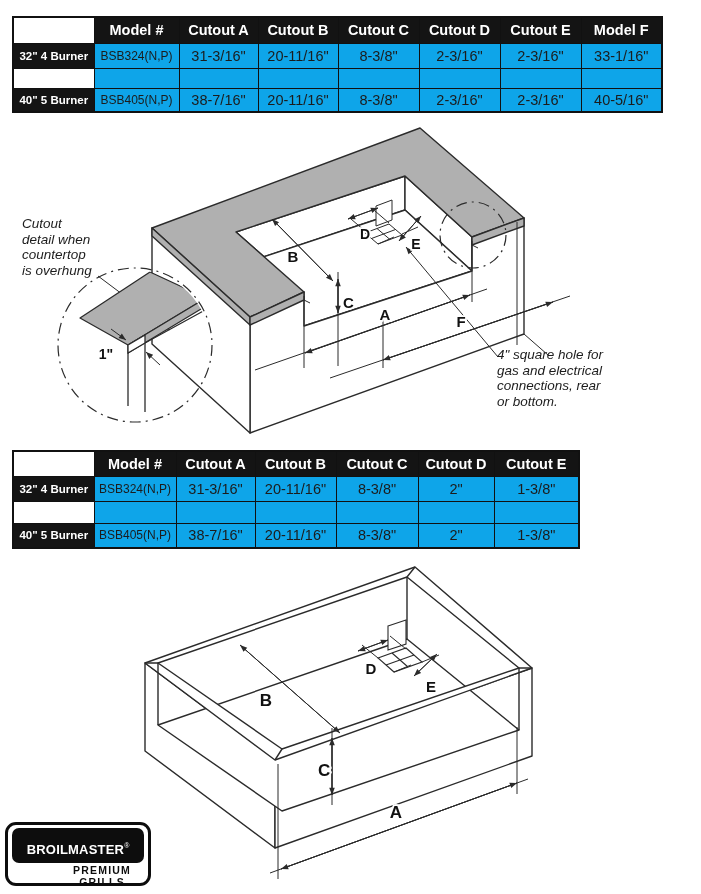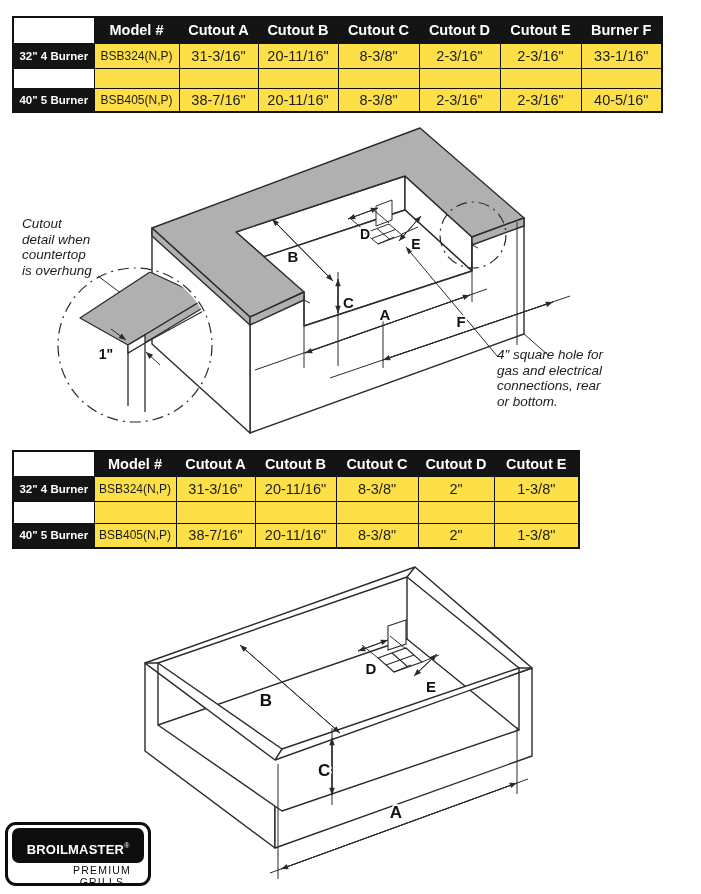--- a/index.html
+++ b/index.html
@@ -1,40 +1,40 @@
 <!DOCTYPE html>
 <html><head>
 <meta charset="utf-8">
 <style>
   html,body{margin:0;padding:0;background:#fff;}
   .page{position:relative;width:701px;height:894px;background:#ffffff;
         font-family:"Liberation Sans",sans-serif;overflow:hidden;}
   table.spec{position:absolute;border-collapse:collapse;table-layout:fixed;
-             background:#fde047;border:2.5px solid #111;}
+             background:#0ea5e9;border:2.5px solid #111;}
   table.spec th,table.spec td{border:1.6px solid #111;text-align:center;
              vertical-align:middle;white-space:nowrap;overflow:hidden;padding:0;}
   table.spec th.head{background:#141414;color:#fff;font-weight:bold;font-size:14.5px;}
   table.spec th.blank{background:#fff;}
   table.spec td.rowlabel{background:#141414;color:#fff;font-weight:bold;font-size:11.5px;}
   table.spec td.blanklabel{background:#fff;}
   table.spec td.model{font-size:12px;color:#1c1c1c;margin-top:8px;}
   table.spec td.val{font-size:14.5px;color:#1c1c1c;}
   svg{position:absolute;left:0;}
   svg text{font-family:"Liberation Sans",sans-serif;}
   .dimlbl{font-weight:bold;font-size:15px;fill:#111;paint-order:stroke;stroke:#fff;stroke-width:3.5px;}
   .dimlbl2{font-weight:bold;font-size:17px;fill:#111;paint-order:stroke;stroke:#fff;stroke-width:3.5px;}
   .note{font-style:italic;font-size:13.5px;fill:#1c1c1c;}
   .logo{position:absolute;left:5px;top:822px;width:146px;height:64px;
         border:3px solid #0d0d0d;border-radius:11px;background:#fff;
         box-sizing:border-box;text-align:center;}
   .logo-inner{margin:3px 4px 1px;background:#0d0d0d;border-radius:7px;height:35px;
         line-height:35px;color:#fff;}
   .brand{font-weight:bold;font-size:13px;letter-spacing:.2px;}
   .reg{font-size:7px;vertical-align:super;}
-  .tagline{font-weight:normal;font-size:10.5px;letter-spacing:1.2px;color:#0d0d0d;margin-top:1px;margin-left:48px;}
+  .tagline{font-weight:bold;font-size:10.5px;letter-spacing:1.2px;color:#0d0d0d;margin-top:1px;margin-left:48px;}
 </style>
 </head>
 <body>
 
 <div class="page">
 
   <table class="spec" style="left:12px;top:16px">
       <colgroup>
         <col style="width: 81px;">
         <col style="width: 85px;">
@@ -47,21 +47,21 @@
       </colgroup>
       <thead>
         <tr style="height: 26px;">
           <th class="blank"></th>
           <th class="head">Model #</th>
           <th class="head">Cutout A</th>
           <th class="head">Cutout B</th>
           <th class="head">Cutout C</th>
           <th class="head">Cutout D</th>
           <th class="head">Cutout E</th>
-          <th class="head">Burner F</th>
+          <th class="head">Model F</th>
         </tr>
       </thead>
       <tbody>
         <tr style="height: 25px;">
           <td class="rowlabel">32" 4 Burner</td>
           <td class="model">BSB324(N,P)</td>
           <td class="val">31-3/16"</td>
           <td class="val">20-11/16"</td>
           <td class="val">8-3/8"</td>
           <td class="val">2-3/16"</td>

